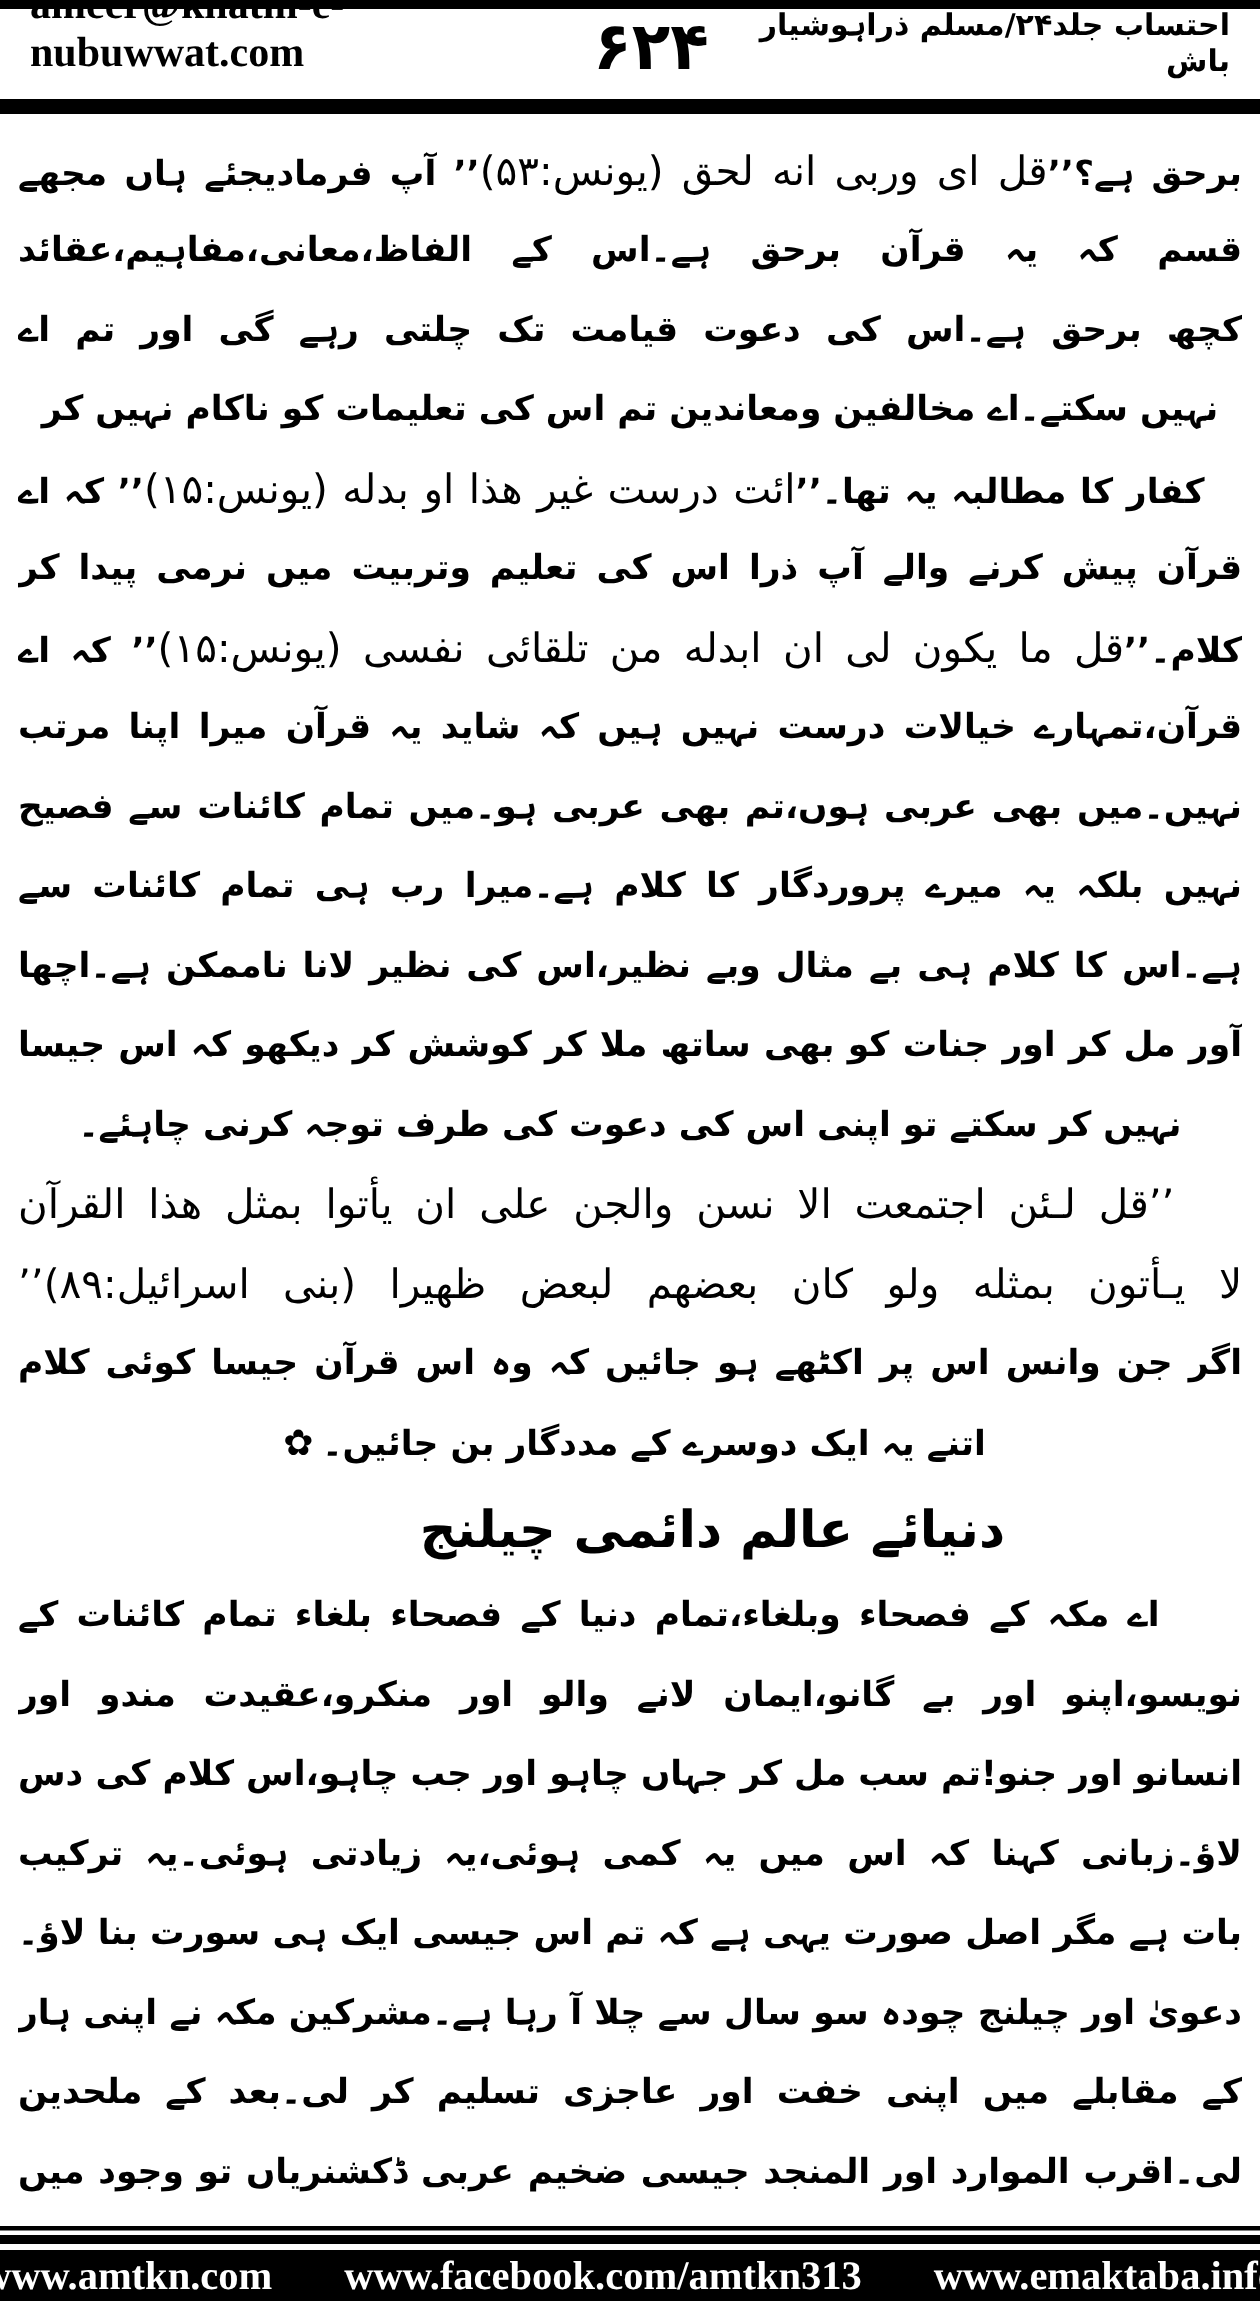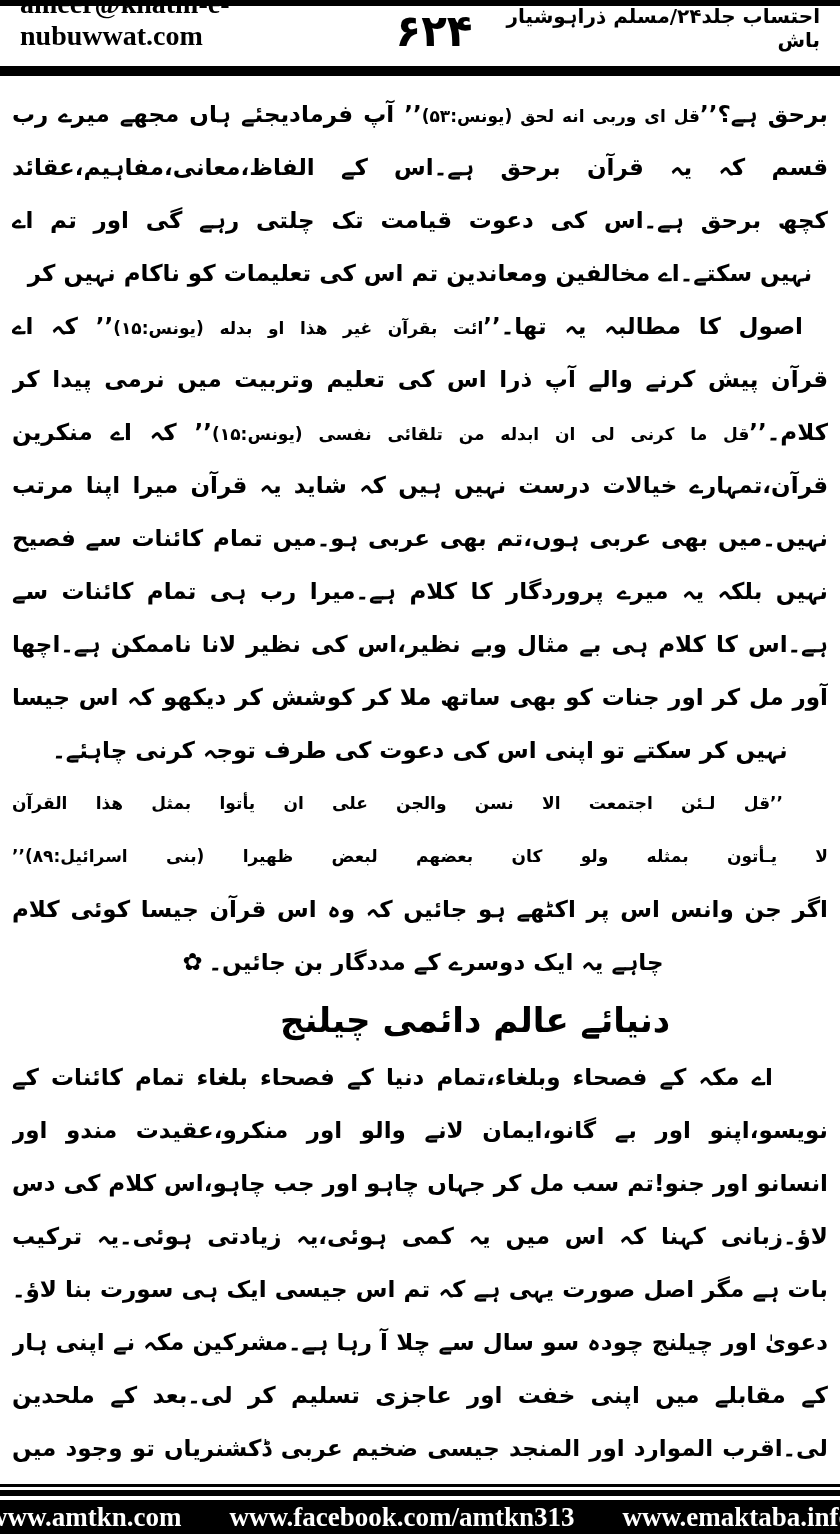--- a/index.html
+++ b/index.html
@@ -19,21 +19,21 @@
   .title{font-size:20px;font-weight:700;direction:rtl;text-align:right;}
   .header-rule{position:absolute;top:66px;left:0;width:100%;height:10px;background:#000;}
   .body{
     position:absolute;top:88px;left:0;right:0;
     padding:0 12px;direction:rtl;
   }
   .line{height:53px;line-height:53px;overflow:hidden;}
   .line.j{text-align:justify;text-align-last:justify;}
   .line.c{text-align:center;text-align-last:center;}
   .seg-u{font-weight:700;font-size:23px;}
-  .seg-a{font-weight:700;font-size:17px;}
+  .seg-a{font-weight:400;font-size:27px;}
   .seg-orn{font-size:24px;padding:0 6px;}
   .heading{
     height:62px;line-height:62px;text-align:center;
     font-size:34px;font-weight:700;transform:translateX(55px);
   }
   .footer{position:absolute;left:0;right:0;bottom:6px;}
   .frule-thin{height:3px;background:#000;margin-bottom:3px;}
   .frule-med{height:6px;background:#000;margin-bottom:4px;}
   .fbar{
     height:34px;background:#000;color:#fff;
@@ -54,33 +54,33 @@
     <span class="title">احتساب جلد۲۴/مسلم ذراہوشیار باش</span>
   </div>
 
   <div class="header-rule"></div>
 
   <div class="body">
       <div class="line j"><span class="seg-u">برحق ہے؟’’</span><span class="seg-a">قل ای وربی انه لحق (یونس:۵۳)</span><span class="seg-u">’’ آپ فرمادیجئے ہاں مجھے میرے رب کی</span></div>
       <div class="line j"><span class="seg-u">قسم کہ یہ قرآن برحق ہے۔اس کے الفاظ،معانی،مفاہیم،عقائد ونظریات،اصول وضوابط سب</span></div>
       <div class="line j"><span class="seg-u">کچھ برحق ہے۔اس کی دعوت قیامت تک چلتی رہے گی اور تم اے منکرو،اس کی پیش رفت روک</span></div>
       <div class="line c"><span class="seg-u">نہیں سکتے۔اے مخالفین ومعاندین تم اس کی تعلیمات کو ناکام نہیں کر سکتے۔</span></div>
-      <div class="line j" style="padding-right: 25px;"><span class="seg-u">اصول کا مطالبہ یہ تھا۔’’</span><span class="seg-a">ائت بقرآن غیر هذا او بدله (یونس:۱۵)</span><span class="seg-u">’’ کہ اے</span></div>
+      <div class="line j" style="padding-right: 25px;"><span class="seg-u">کفار کا مطالبہ یہ تھا۔’’</span><span class="seg-a">ائت درست غیر هذا او بدله (یونس:۱۵)</span><span class="seg-u">’’ کہ اے</span></div>
       <div class="line j"><span class="seg-u">قرآن پیش کرنے والے آپ ذرا اس کی تعلیم وتربیت میں نرمی پیدا کر لیجئے یا اس کو کچھ بدل</span></div>
-      <div class="line j"><span class="seg-u">کلام۔’’</span><span class="seg-a">قل ما کرنی لی ان ابدله من تلقائی نفسی (یونس:۱۵)</span><span class="seg-u">’’ کہ اے منکرین</span></div>
+      <div class="line j"><span class="seg-u">کلام۔’’</span><span class="seg-a">قل ما یکون لی ان ابدله من تلقائی نفسی (یونس:۱۵)</span><span class="seg-u">’’ کہ اے منکرین</span></div>
       <div class="line j"><span class="seg-u">قرآن،تمہارے خیالات درست نہیں ہیں کہ شاید یہ قرآن میرا اپنا مرتب کردہ ہے۔نہیں ہرگز</span></div>
       <div class="line j"><span class="seg-u">نہیں۔میں بھی عربی ہوں،تم بھی عربی ہو۔میں تمام کائنات سے فصیح ہوں۔لیکن یہ قرآن میرا</span></div>
       <div class="line j"><span class="seg-u">نہیں بلکہ یہ میرے پروردگار کا کلام ہے۔میرا رب ہی تمام کائنات سے عجیب اور عظیم وبے مثال</span></div>
       <div class="line j"><span class="seg-u">ہے۔اس کا کلام ہی بے مثال وبے نظیر،اس کی نظیر لانا ناممکن ہے۔اچھا تم سارے عالم کے زبان</span></div>
       <div class="line j"><span class="seg-u">آور مل کر اور جنات کو بھی ساتھ ملا کر کوشش کر دیکھو کہ اس جیسا کلام بناؤ۔اتنے کھلے چیلنج کا مقابلہ</span></div>
       <div class="line c"><span class="seg-u">نہیں کر سکتے تو اپنی اس کی دعوت کی طرف توجہ کرنی چاہئے۔</span></div>
       <div class="line j" style="padding-right: 45px;"><span class="seg-a">’’قل لـئن اجتمعت الا نسن والجن علی ان یأتوا بمثل هذا القرآن</span></div>
       <div class="line j"><span class="seg-a">لا یـأتون بمثله ولو کان بعضهم لبعض ظهیرا (بنی اسرائیل:۸۹)’’</span></div>
       <div class="line j"><span class="seg-u">اگر جن وانس اس پر اکٹھے ہو جائیں کہ وہ اس قرآن جیسا کوئی کلام بنالیں تو نہیں بنا سکیں گے۔</span></div>
-      <div class="line c"><span class="seg-u">چاہے یہ ایک دوسرے کے مددگار بن جائیں۔</span><span class="seg-orn">✿</span></div>
+      <div class="line c"><span class="seg-u">اتنے یہ ایک دوسرے کے مددگار بن جائیں۔</span><span class="seg-orn">✿</span></div>
       <div class="heading">دنیائے عالم دائمی چیلنج</div>
       <div class="line j" style="padding-right: 55px;"><span class="seg-u">اے مکہ کے فصحاء وبلغاء،تمام دنیا کے فصحاء بلغاء تمام کائنات کے عربی ادیبو،اور لغت</span></div>
       <div class="line j"><span class="seg-u">نویسو،اپنو اور بے گانو،ایمان لانے والو اور منکرو،عقیدت مندو اور معاندین،عیسائیو،ملحدو اور معاندو،</span></div>
       <div class="line j"><span class="seg-u">انسانو اور جنو!تم سب مل کر جہاں چاہو اور جب چاہو،اس کلام کی دس سورتیں یا ایک ہی سورت بنا</span></div>
       <div class="line j"><span class="seg-u">لاؤ۔زبانی کہنا کہ اس میں یہ کمی ہوئی،یہ زیادتی ہوئی۔یہ ترکیب ایسی چاہئے اور یہ ایسے۔آسان</span></div>
       <div class="line j"><span class="seg-u">بات ہے مگر اصل صورت یہی ہے کہ تم اس جیسی ایک ہی سورت بنا لاؤ۔مگر دنیا جانتی ہے کہ یہ قرآنی</span></div>
       <div class="line j"><span class="seg-u">دعویٰ اور چیلنج چودہ سو سال سے چلا آ رہا ہے۔مشرکین مکہ نے اپنی ہار مان لی،دنیائے عرب نے اس</span></div>
       <div class="line j"><span class="seg-u">کے مقابلے میں اپنی خفت اور عاجزی تسلیم کر لی۔بعد کے ملحدین ومنکرین نے اپنی شکست تسلیم کر</span></div>
       <div class="line j"><span class="seg-u">لی۔اقرب الموارد اور المنجد جیسی ضخیم عربی ڈکشنریاں تو وجود میں آ گئیں لیکن قرآن عظیم کی نظیر کا ایک</span></div>
     </div>

